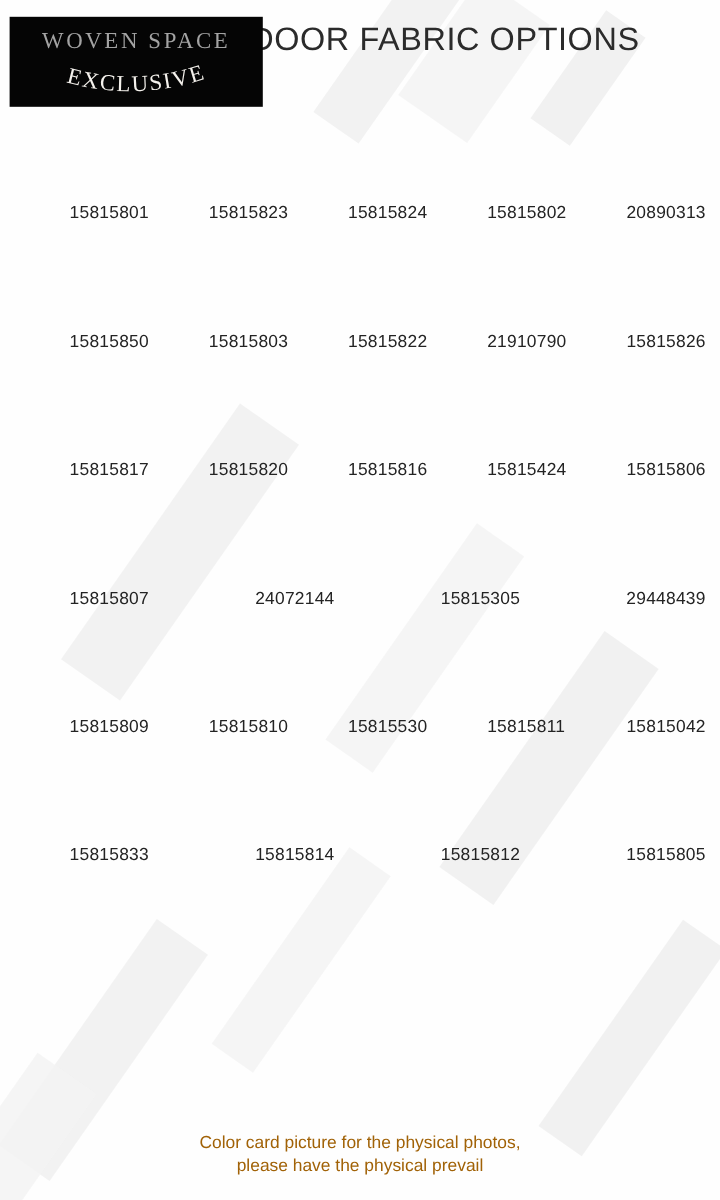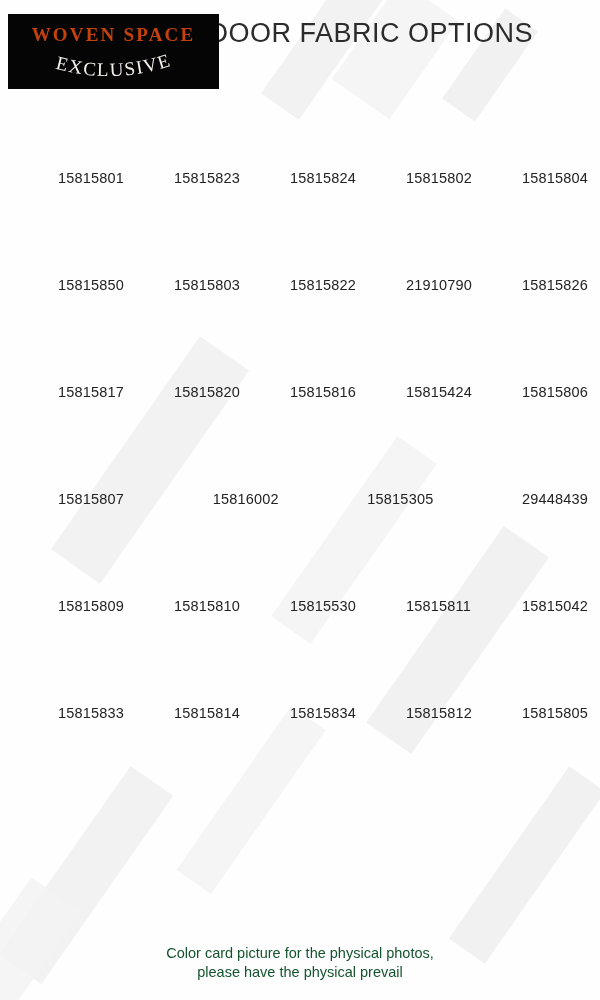--- a/index.html
+++ b/index.html
@@ -164,21 +164,21 @@
   <div class="wm c" style="left:430px; top:520px;  width:55px;  height:240px; transform:rotate(35deg);"></div>
   <div class="wm" style="left:60px;  top:760px;  width:52px;  height:230px; transform:rotate(35deg);"></div>
   <div class="wm b" style="left:230px; top:700px;  width:42px;  height:200px; transform:rotate(35deg);"></div>
   <div class="wm c" style="left:505px; top:760px;  width:44px;  height:210px; transform:rotate(35deg);"></div>
   <div class="wm b" style="left:-20px; top:880px;  width:60px;  height:160px; transform:rotate(35deg);"></div>
 </div>
 
 <div class="header">
   <div class="page-title">OUTDOOR FABRIC OPTIONS</div>
   <div class="brand-badge" style="background: rgb(5, 5, 5);">
-    <div class="brand-name" style="color: #c2410c; font-weight: bold;">WOVEN SPACE</div>
+    <div class="brand-name" style="color: #a3a3a3;">WOVEN SPACE</div>
     <div class="brand-sub-wrap">
       <svg width="211" height="38" viewBox="0 0 211 38">
         <path id="arcpath" d="M 28 12 Q 105 42 183 8" fill="none" stroke="none"></path>
         <text>
           <textPath href="#arcpath" startOffset="50%" text-anchor="middle" style="fill: rgb(244, 241, 236);">EXCLUSIVE</textPath>
         </text>
       </svg>
     </div>
   </div>
 </div>
@@ -196,21 +196,21 @@
     <div class="swatch-cell">
       <div class="swatch-disc" style="background-color: rgb(211, 53, 64);"></div>
       <div class="swatch-code">15815824</div>
     </div>
     <div class="swatch-cell">
       <div class="swatch-disc" style="background-color: rgb(239, 129, 51);"></div>
       <div class="swatch-code">15815802</div>
     </div>
     <div class="swatch-cell">
       <div class="swatch-disc" style="background-color: rgb(223, 184, 85);"></div>
-      <div class="swatch-code">15815804</div>
+      <div class="swatch-code">20890313</div>
     </div>
   </div>
 
   <div class="swatch-row">
     <div class="swatch-cell">
       <div class="swatch-disc" style="background-color: rgb(230, 187, 88);"></div>
       <div class="swatch-code">15815850</div>
     </div>
     <div class="swatch-cell">
       <div class="swatch-disc" style="background-color: rgb(168, 189, 108);"></div>
@@ -253,21 +253,21 @@
     </div>
   </div>
 
   <div class="swatch-row">
     <div class="swatch-cell">
       <div class="swatch-disc" style="background-color: rgb(239, 236, 224);"></div>
       <div class="swatch-code">15815807</div>
     </div>
     <div class="swatch-cell">
       <div class="swatch-disc" style="background-color: rgb(220, 220, 220);"></div>
-      <div class="swatch-code">15816002</div>
+      <div class="swatch-code">24072144</div>
     </div>
     <div class="swatch-cell">
       <div class="swatch-disc" style="background-color: rgb(173, 161, 156);"></div>
       <div class="swatch-code">15815305</div>
     </div>
     <div class="swatch-cell">
       <div class="swatch-disc" style="background-color: rgb(221, 203, 166);"></div>
       <div class="swatch-code">29448439</div>
     </div>
   </div>
@@ -298,30 +298,26 @@
   <div class="swatch-row">
     <div class="swatch-cell">
       <div class="swatch-disc" style="background-color: rgb(35, 36, 54);"></div>
       <div class="swatch-code">15815833</div>
     </div>
     <div class="swatch-cell">
       <div class="swatch-disc" style="background-color: rgb(29, 26, 24);"></div>
       <div class="swatch-code">15815814</div>
     </div>
     <div class="swatch-cell">
-      <div class="swatch-disc" style="background-color: rgb(119, 121, 126);"></div>
-      <div class="swatch-code">15815834</div>
-    </div>
-    <div class="swatch-cell">
       <div class="swatch-disc" style="background-color: rgb(46, 34, 24);"></div>
       <div class="swatch-code">15815812</div>
     </div>
     <div class="swatch-cell">
       <div class="swatch-disc" style="background-color: rgb(87, 81, 96);"></div>
       <div class="swatch-code">15815805</div>
     </div>
   </div>
 </div>
 
-<div class="footer-note" style="color: #14532d;">
+<div class="footer-note" style="color: #a16207;">
   <div>Color card picture for the physical photos,</div>
   <div>please have the physical prevail</div>
 </div>
 
 </body></html>

